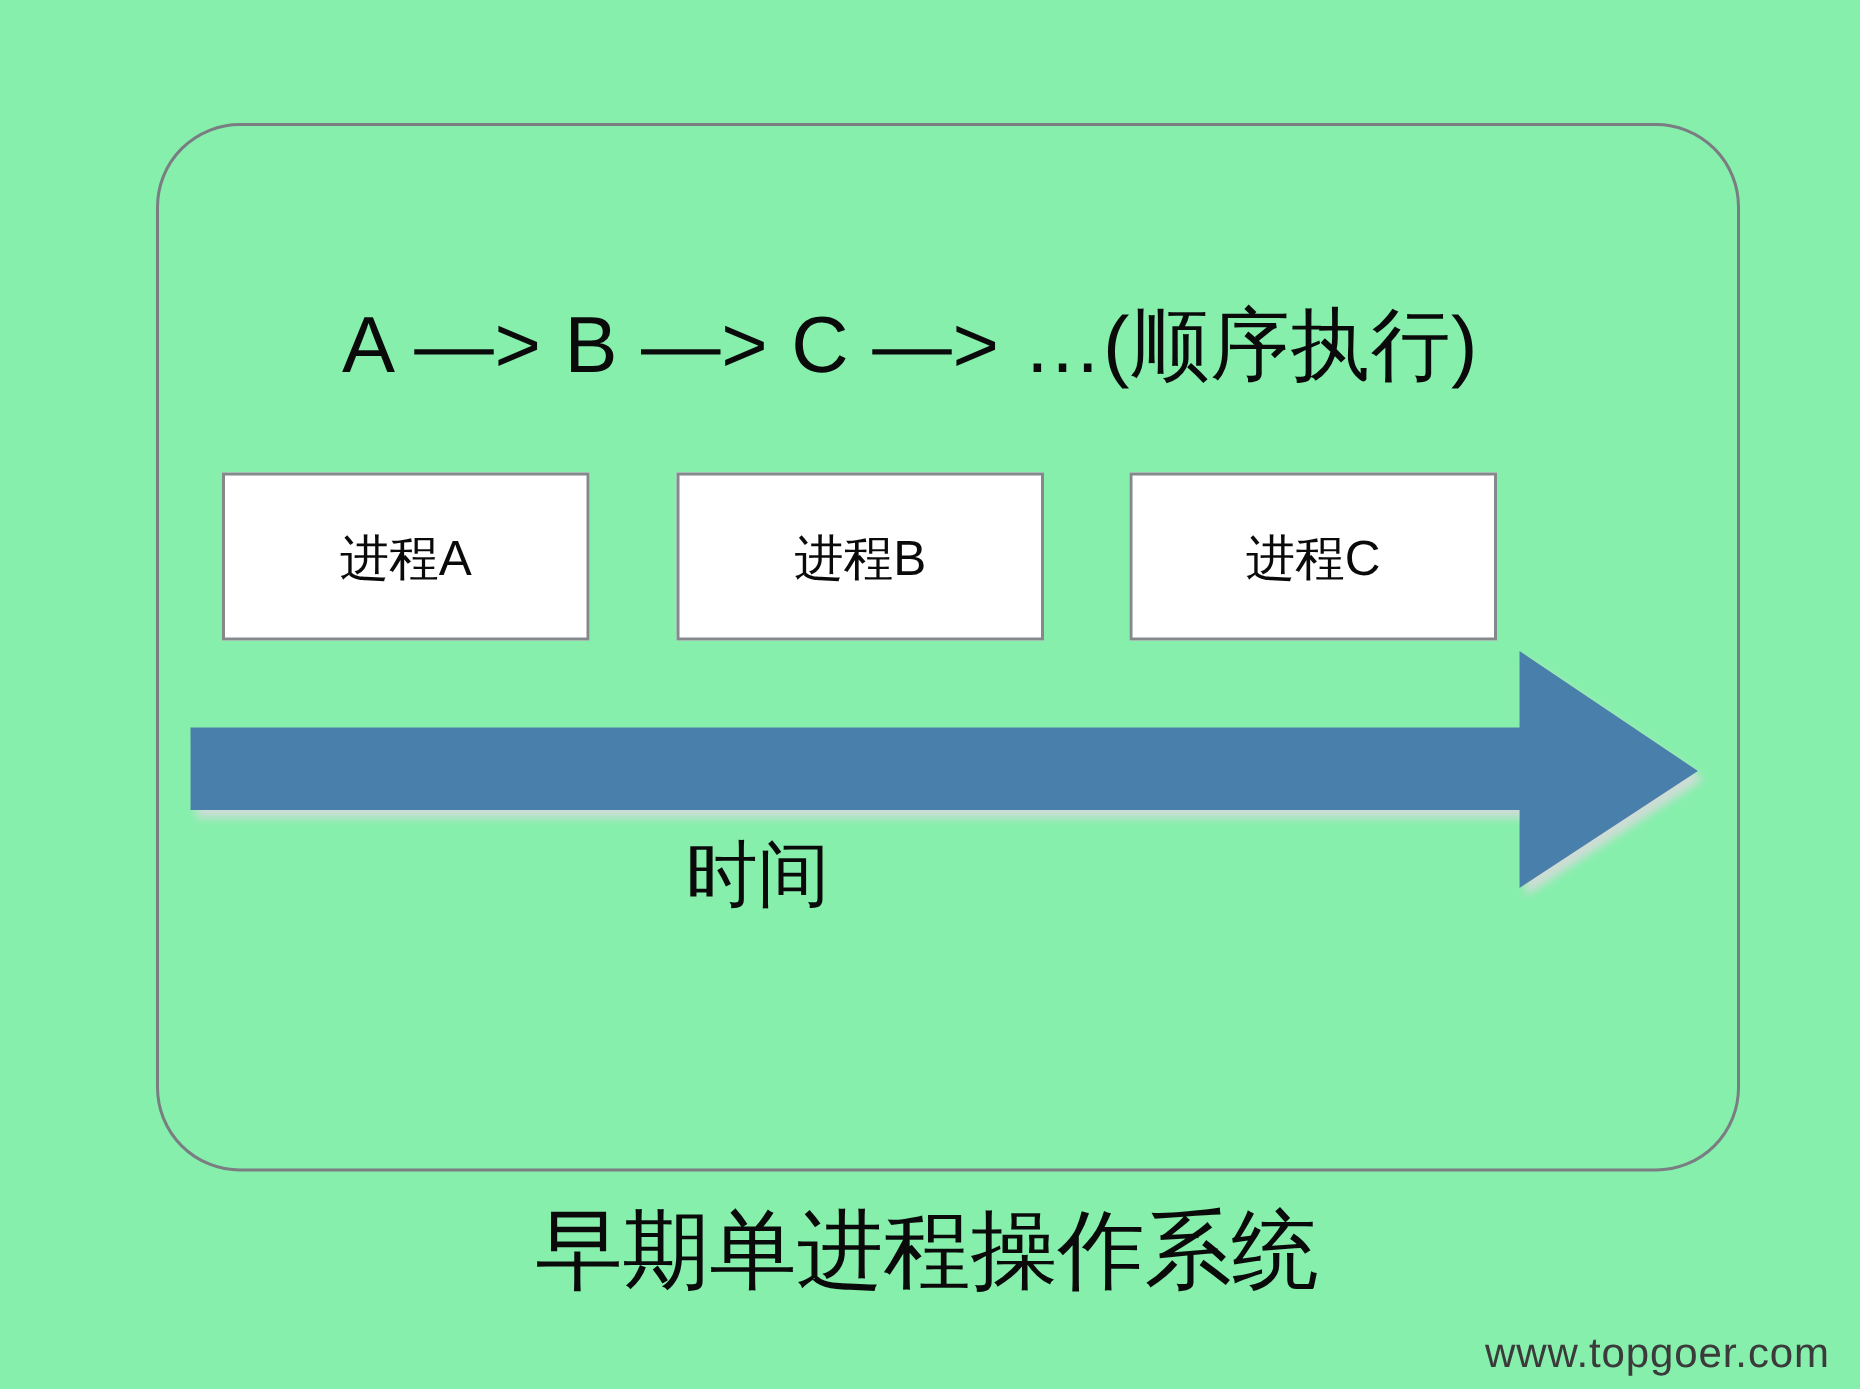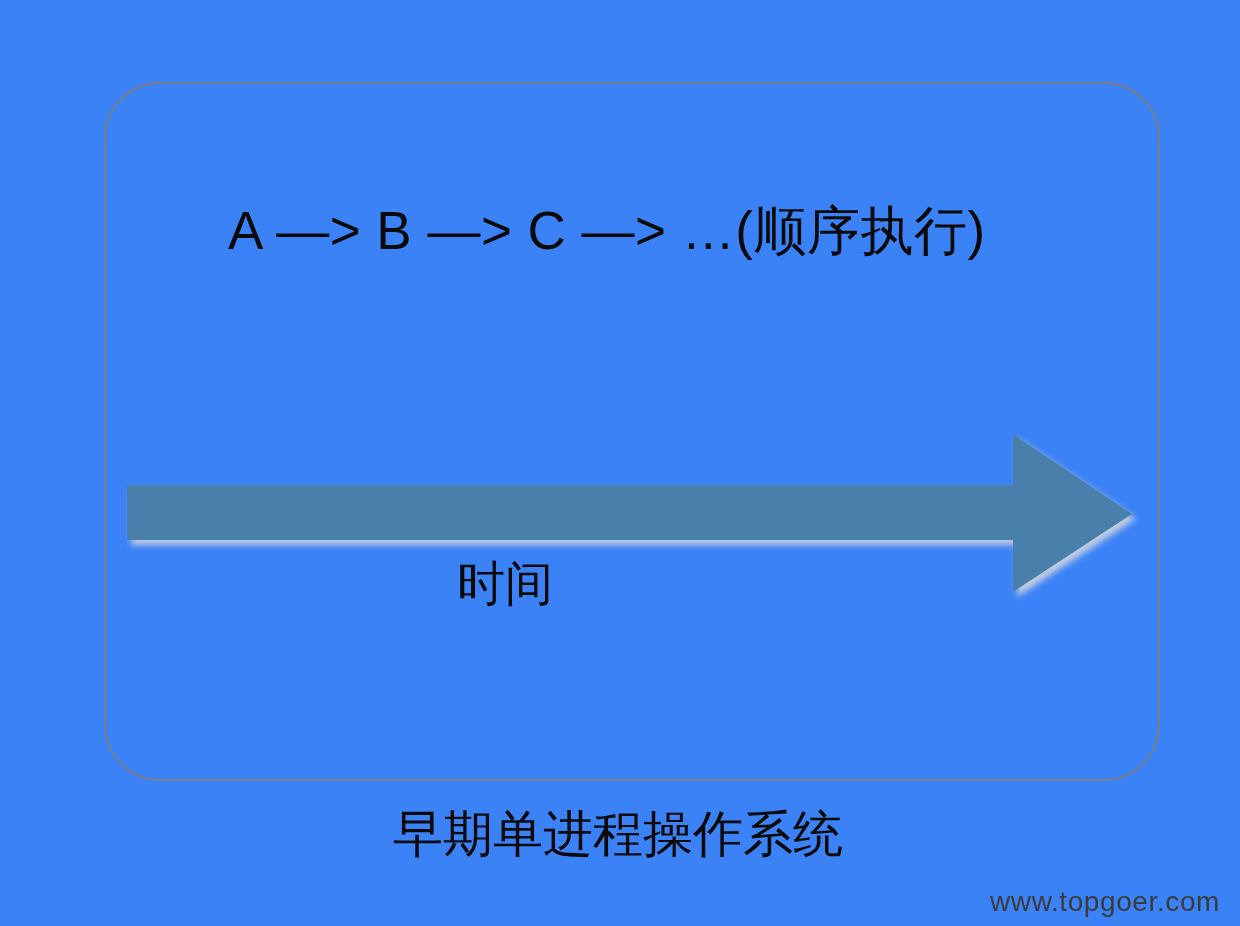--- a/index.html
+++ b/index.html
@@ -7,21 +7,21 @@
     padding: 0;
     background: #ffffff;
   }
   body {
     font-family: "Liberation Sans", "DejaVu Sans", sans-serif;
   }
   #canvas {
     position: relative;
     width: 1240px;
     height: 926px;
-    background: #3b82f6;
+    background: #86efac;
     overflow: hidden;
   }
 
   
   .outer-frame {
     position: absolute;
     left: 104px;
     top: 82px;
     width: 1056px;
     height: 699px;
@@ -103,21 +103,21 @@
   
   .time-label span { position: relative; left: -7px; }
 
   
   .caption {
     position: absolute;
     left: 0px;
     top: 800px;
     width: 1240px;
     text-align: center;
-    font-size: 50px;
+    font-size: 58px;
     line-height: 68px;
     color: #0a0a0a;
     white-space: nowrap;
   }
   .caption span { position: relative; left: -2px; }
 
   
   .watermark {
     position: absolute;
     right: 20px;
@@ -131,20 +131,31 @@
 </style>
 </head>
 <body>
 
 <div id="canvas">
 
   <div class="outer-frame"></div>
 
   <div class="sequence-line">A —&gt; B —&gt; C —&gt; …(顺序执行)</div>
 
+  <div class="process-row">
+    <div class="process-box">
+      <span class="process-label">进程A</span>
+    </div>
+    <div class="process-box">
+      <span class="process-label">进程B</span>
+    </div>
+    <div class="process-box">
+      <span class="process-label">进程C</span>
+    </div>
+  </div>
 
   <div class="time-arrow">
     <svg viewBox="0 0 1020 176" xmlns="http://www.w3.org/2000/svg" aria-hidden="true">
       <defs>
         <filter id="arrow-shadow" x="-10%" y="-10%" width="130%" height="130%">
           <feOffset in="SourceAlpha" dx="4" dy="5" result="off"></feOffset>
           <feGaussianBlur in="off" stdDeviation="3" result="blr"></feGaussianBlur>
           <feColorMatrix in="blr" type="matrix" values="0 0 0 0 0.70  0 0 0 0 0.70  0 0 0 0 0.72  0 0 0 0.85 0" result="shd"></feColorMatrix>
           <feMerge>
             <feMergeNode in="shd"></feMergeNode>

